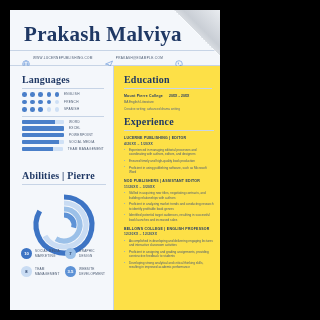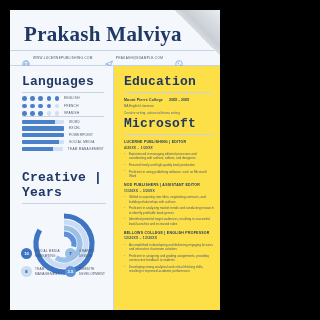--- a/index.html
+++ b/index.html
@@ -74,23 +74,23 @@
     width: 104px; height: 244px;
     background: #f4f7fb;
     border-right: 1px solid #c7d4e6;
   }
   #col-right {
     position: absolute; left: 104px; top: 0;
     width: 106px; height: 244px;
     background: #fde047;
   }
   .sec-title {
-    font-family: Liberation Mono, monospace;
+    font-family: Liberation Serif, serif;
     font-weight: bold;
-    font-size: 13px;
+    font-size: 10px;
     color: #1f3864;
     letter-spacing: 0.2px;
   }
   .rule {
     height: 1px; background: #c7d4e6;
     margin-top: 3px;
   }
 
   
   #languages { position: absolute; left: 12px; top: 8px; width: 82px; }
@@ -286,21 +286,21 @@
         </div>
         <div class="skill-row">
           <div class="bar-track">
             <div class="bar-fill" style="width: 76%;"></div>
           </div>
           <span class="skill-name">TEAM MANAGEMENT</span>
         </div>
       </div>
 
       <div id="abilities">
-        <div class="sec-title">Creative | Years</div>
+        <div class="sec-title">Abilities | Pierre</div>
         <div class="rule"></div>
         <div id="donut-wrap">
           <svg id="donut" width="70" height="72" viewBox="0 0 70 72">
             <g id="donut-rings" transform="translate(35,36)">
                 <path d="M 1.7145055188062944e-15 -28 A 28 28 0 1 1 -24.24871130596428 -14.000000000000004" fill="none" stroke="#3d74c4" stroke-width="5.2" stroke-linecap="butt"></path>
                 <path d="M 1.3471114790620886e-15 -22 A 22 22 0 1 1 -19.052558883257653 10.999999999999998" fill="none" stroke="#c9dcf3" stroke-width="5.2" stroke-linecap="butt"></path>
                 <path d="M 9.797174393178826e-16 -16 A 16 16 0 1 1 -7.9999999999999964 13.85640646055102" fill="none" stroke="#9bc0e8" stroke-width="5.2" stroke-linecap="butt"></path>
                 <path d="M 6.123233995736766e-16 -10 A 10 10 0 0 1 9.659258262890683 2.5881904510252074" fill="none" stroke="#5d92d6" stroke-width="5.2" stroke-linecap="butt"></path>
               </g>
           </svg>
@@ -338,21 +338,21 @@
           <div class="edu-line">
             <span class="edu-school">Mount Pierre College</span>
             <span class="edu-dates">20XX – 20XX</span>
           </div>
           <div class="edu-degree">BA English Literature</div>
           <div class="entry-note">Creative writing; advanced drama writing</div>
         </div>
       </div>
 
       <div id="experience">
-        <div class="sec-title">Microsoft</div>
+        <div class="sec-title">Experience</div>
         <div class="rule"></div>
         <div id="experience-list">
             <div class="entry">
               <div class="entry-head">LUCERNE PUBLISHING | EDITOR</div>
               <div class="entry-sub">4/20XX – 1/20XX</div>
               <ul class="bullets">
                 <li>Experienced in managing editorial processes and coordinating with authors, editors, and designers</li>
                 <li>Ensured timely and high-quality book production</li>
                 <li>Proficient in using publishing software, such as Microsoft Word</li>
               </ul>

